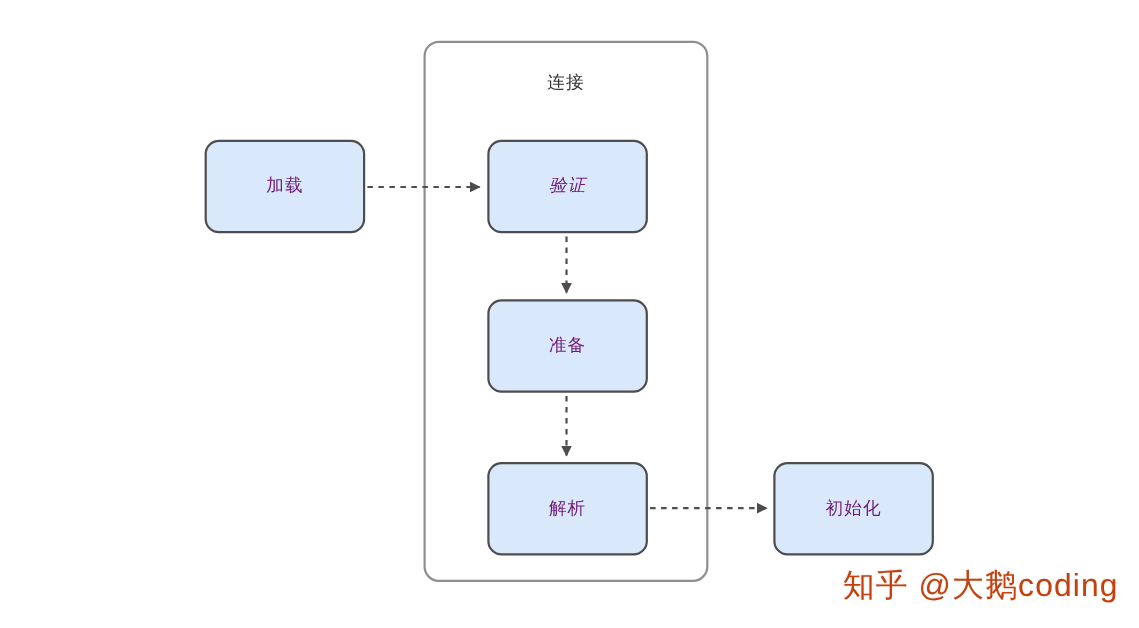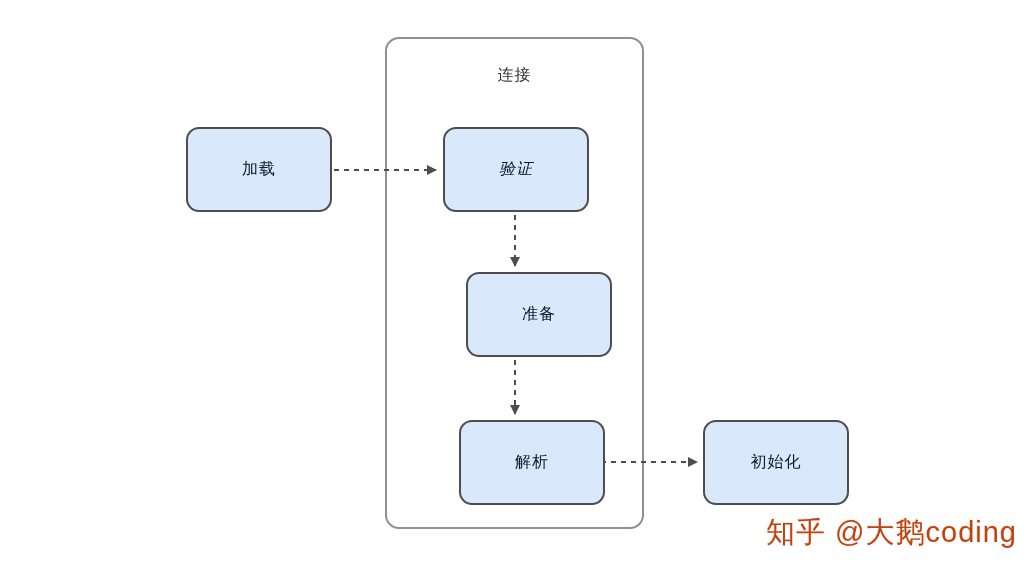--- a/index.html
+++ b/index.html
@@ -43,27 +43,27 @@
     width: 146px;
     height: 85px;
     background: #dae8fc;
     border: 2px solid #4d4d4d;
     border-radius: 13px;
     box-sizing: border-box;
     display: flex;
     align-items: center;
     justify-content: center;
     font-size: 16px;
-    color: #0f172a;
+    color: #701a75;
     letter-spacing: 1px;
   }
   .node-load    { left: 186px; top: 127px; }
   .node-verify  { left: 443px; top: 127px; font-style: italic; }
-  .node-prepare { left: 466px; top: 272px; }
-  .node-parse   { left: 459px; top: 420px; }
+  .node-prepare { left: 443px; top: 272px; }
+  .node-parse   { left: 443px; top: 420px; }
   .node-init    { left: 703px; top: 420px; }
   
   svg.edges {
     position: absolute;
     left: 0;
     top: 0;
     width: 1035px;
     height: 571px;
     pointer-events: none;
   }

